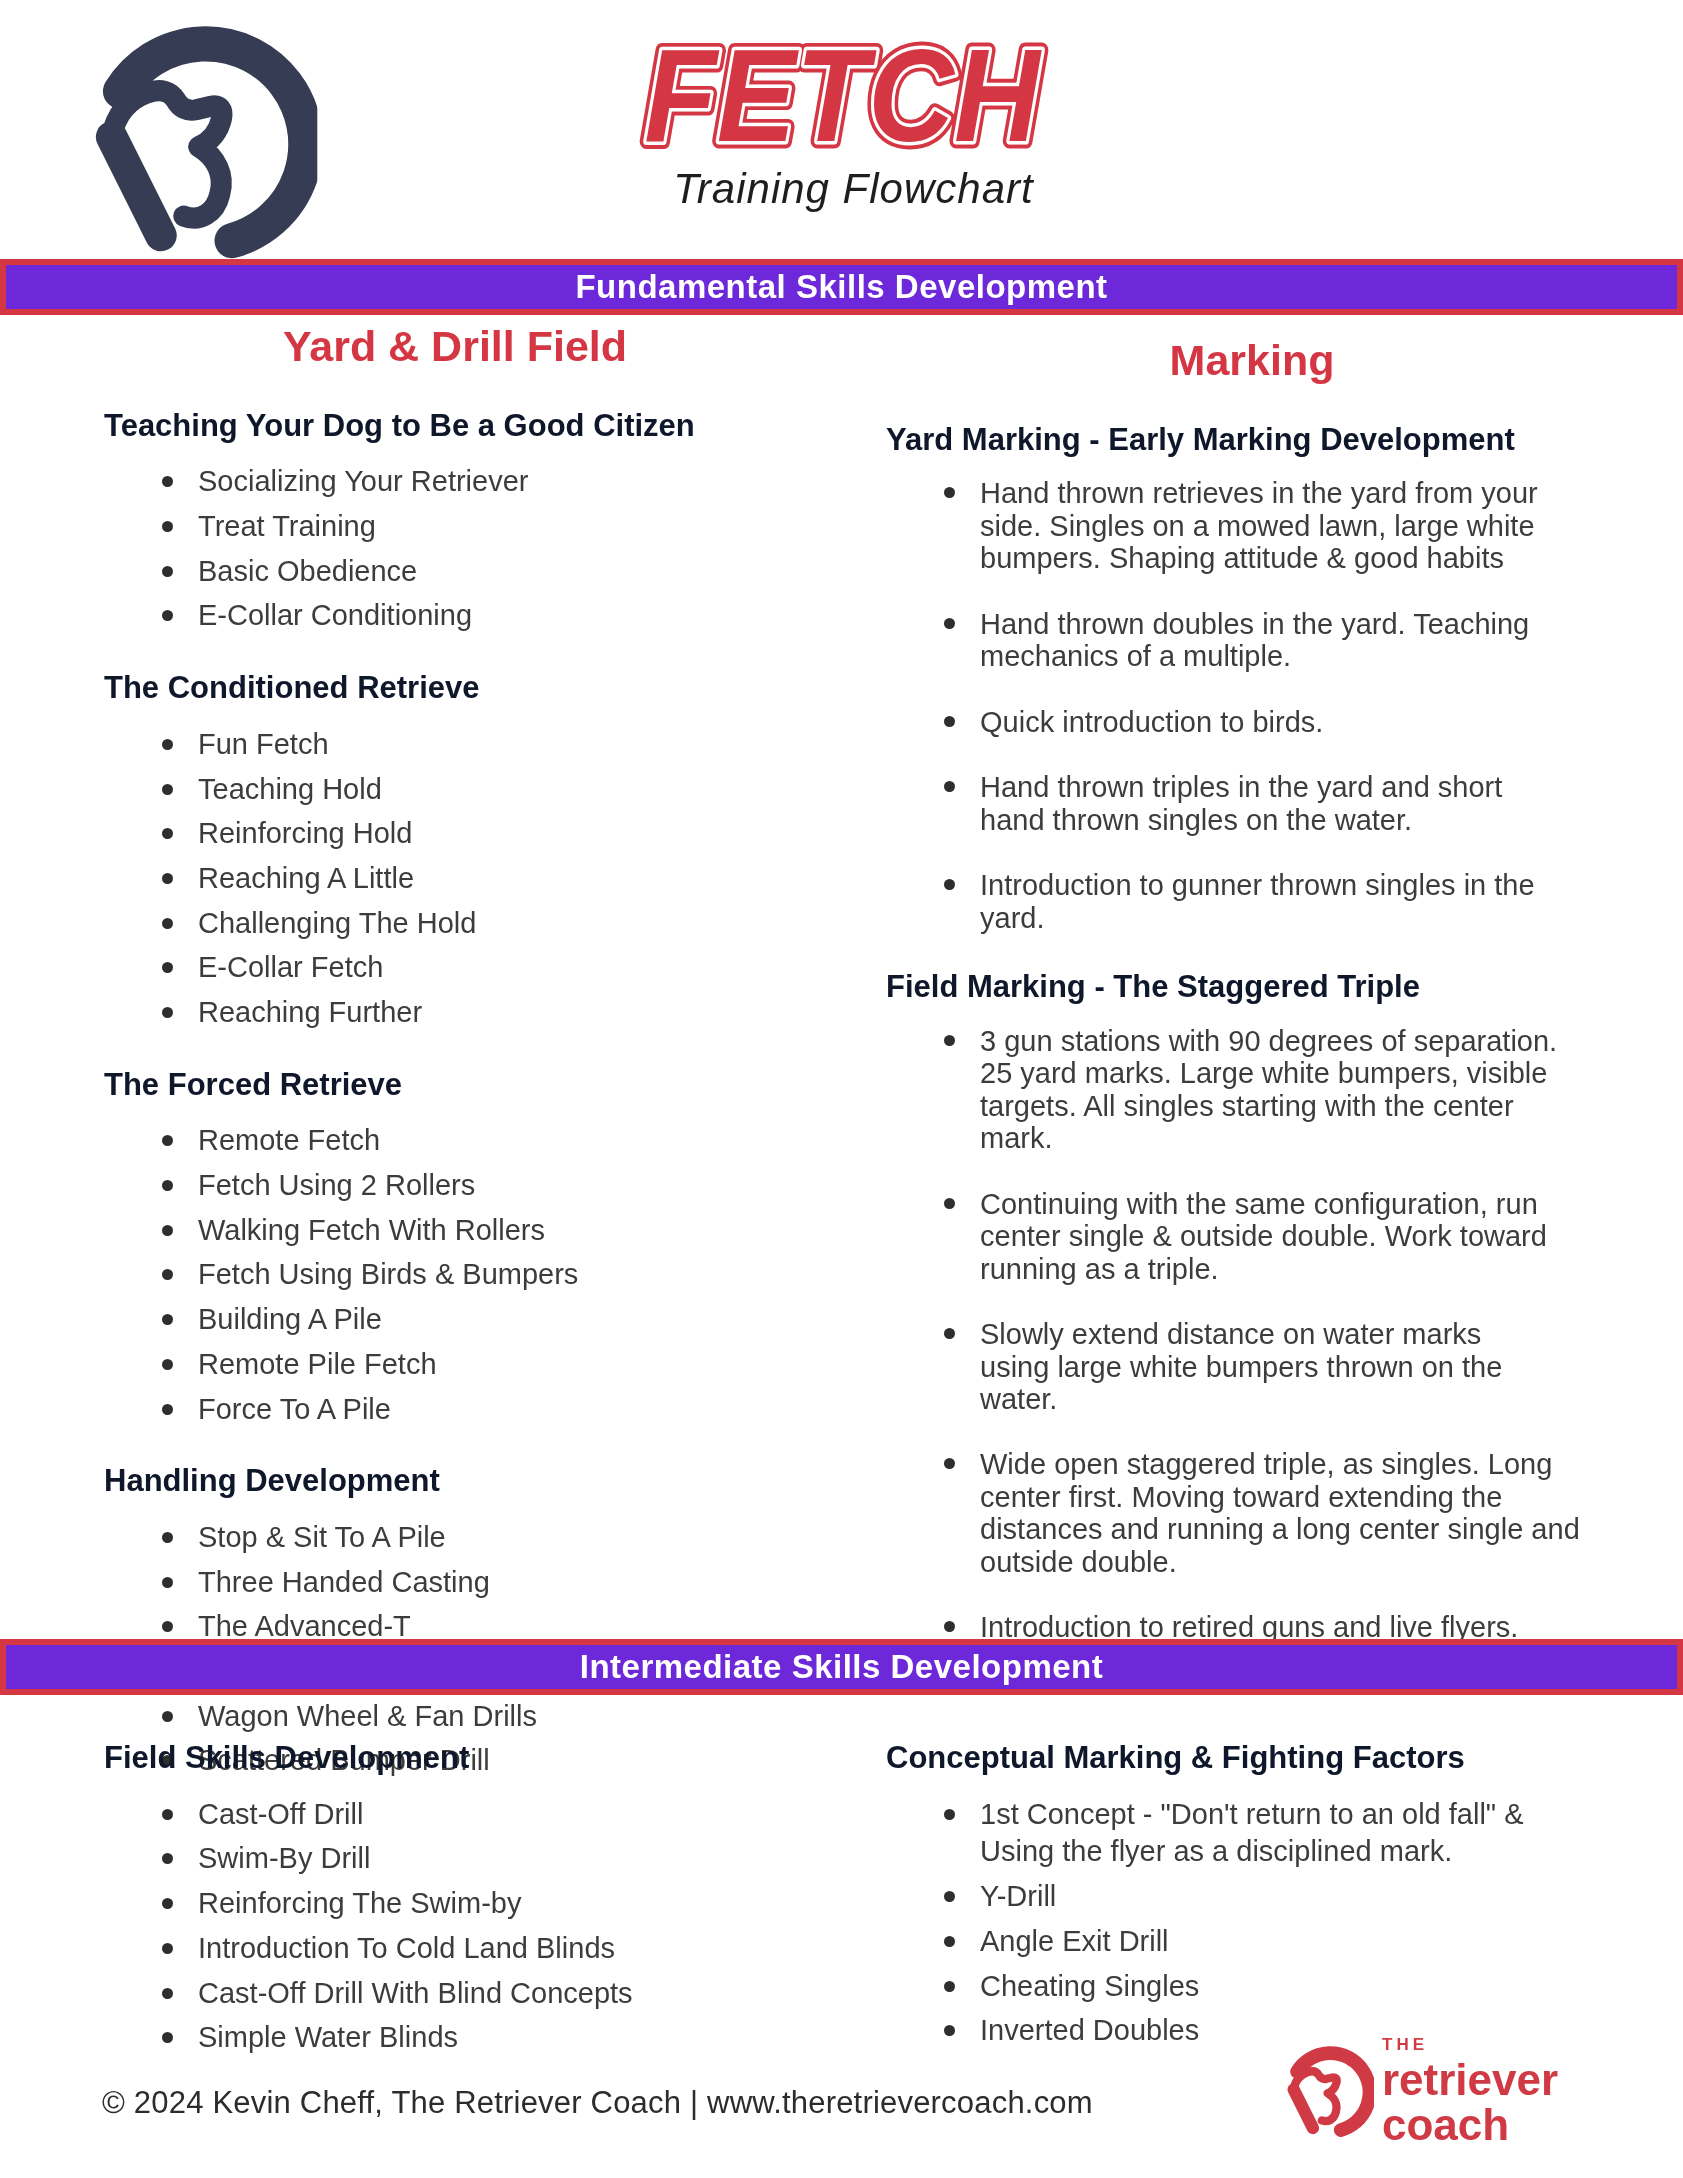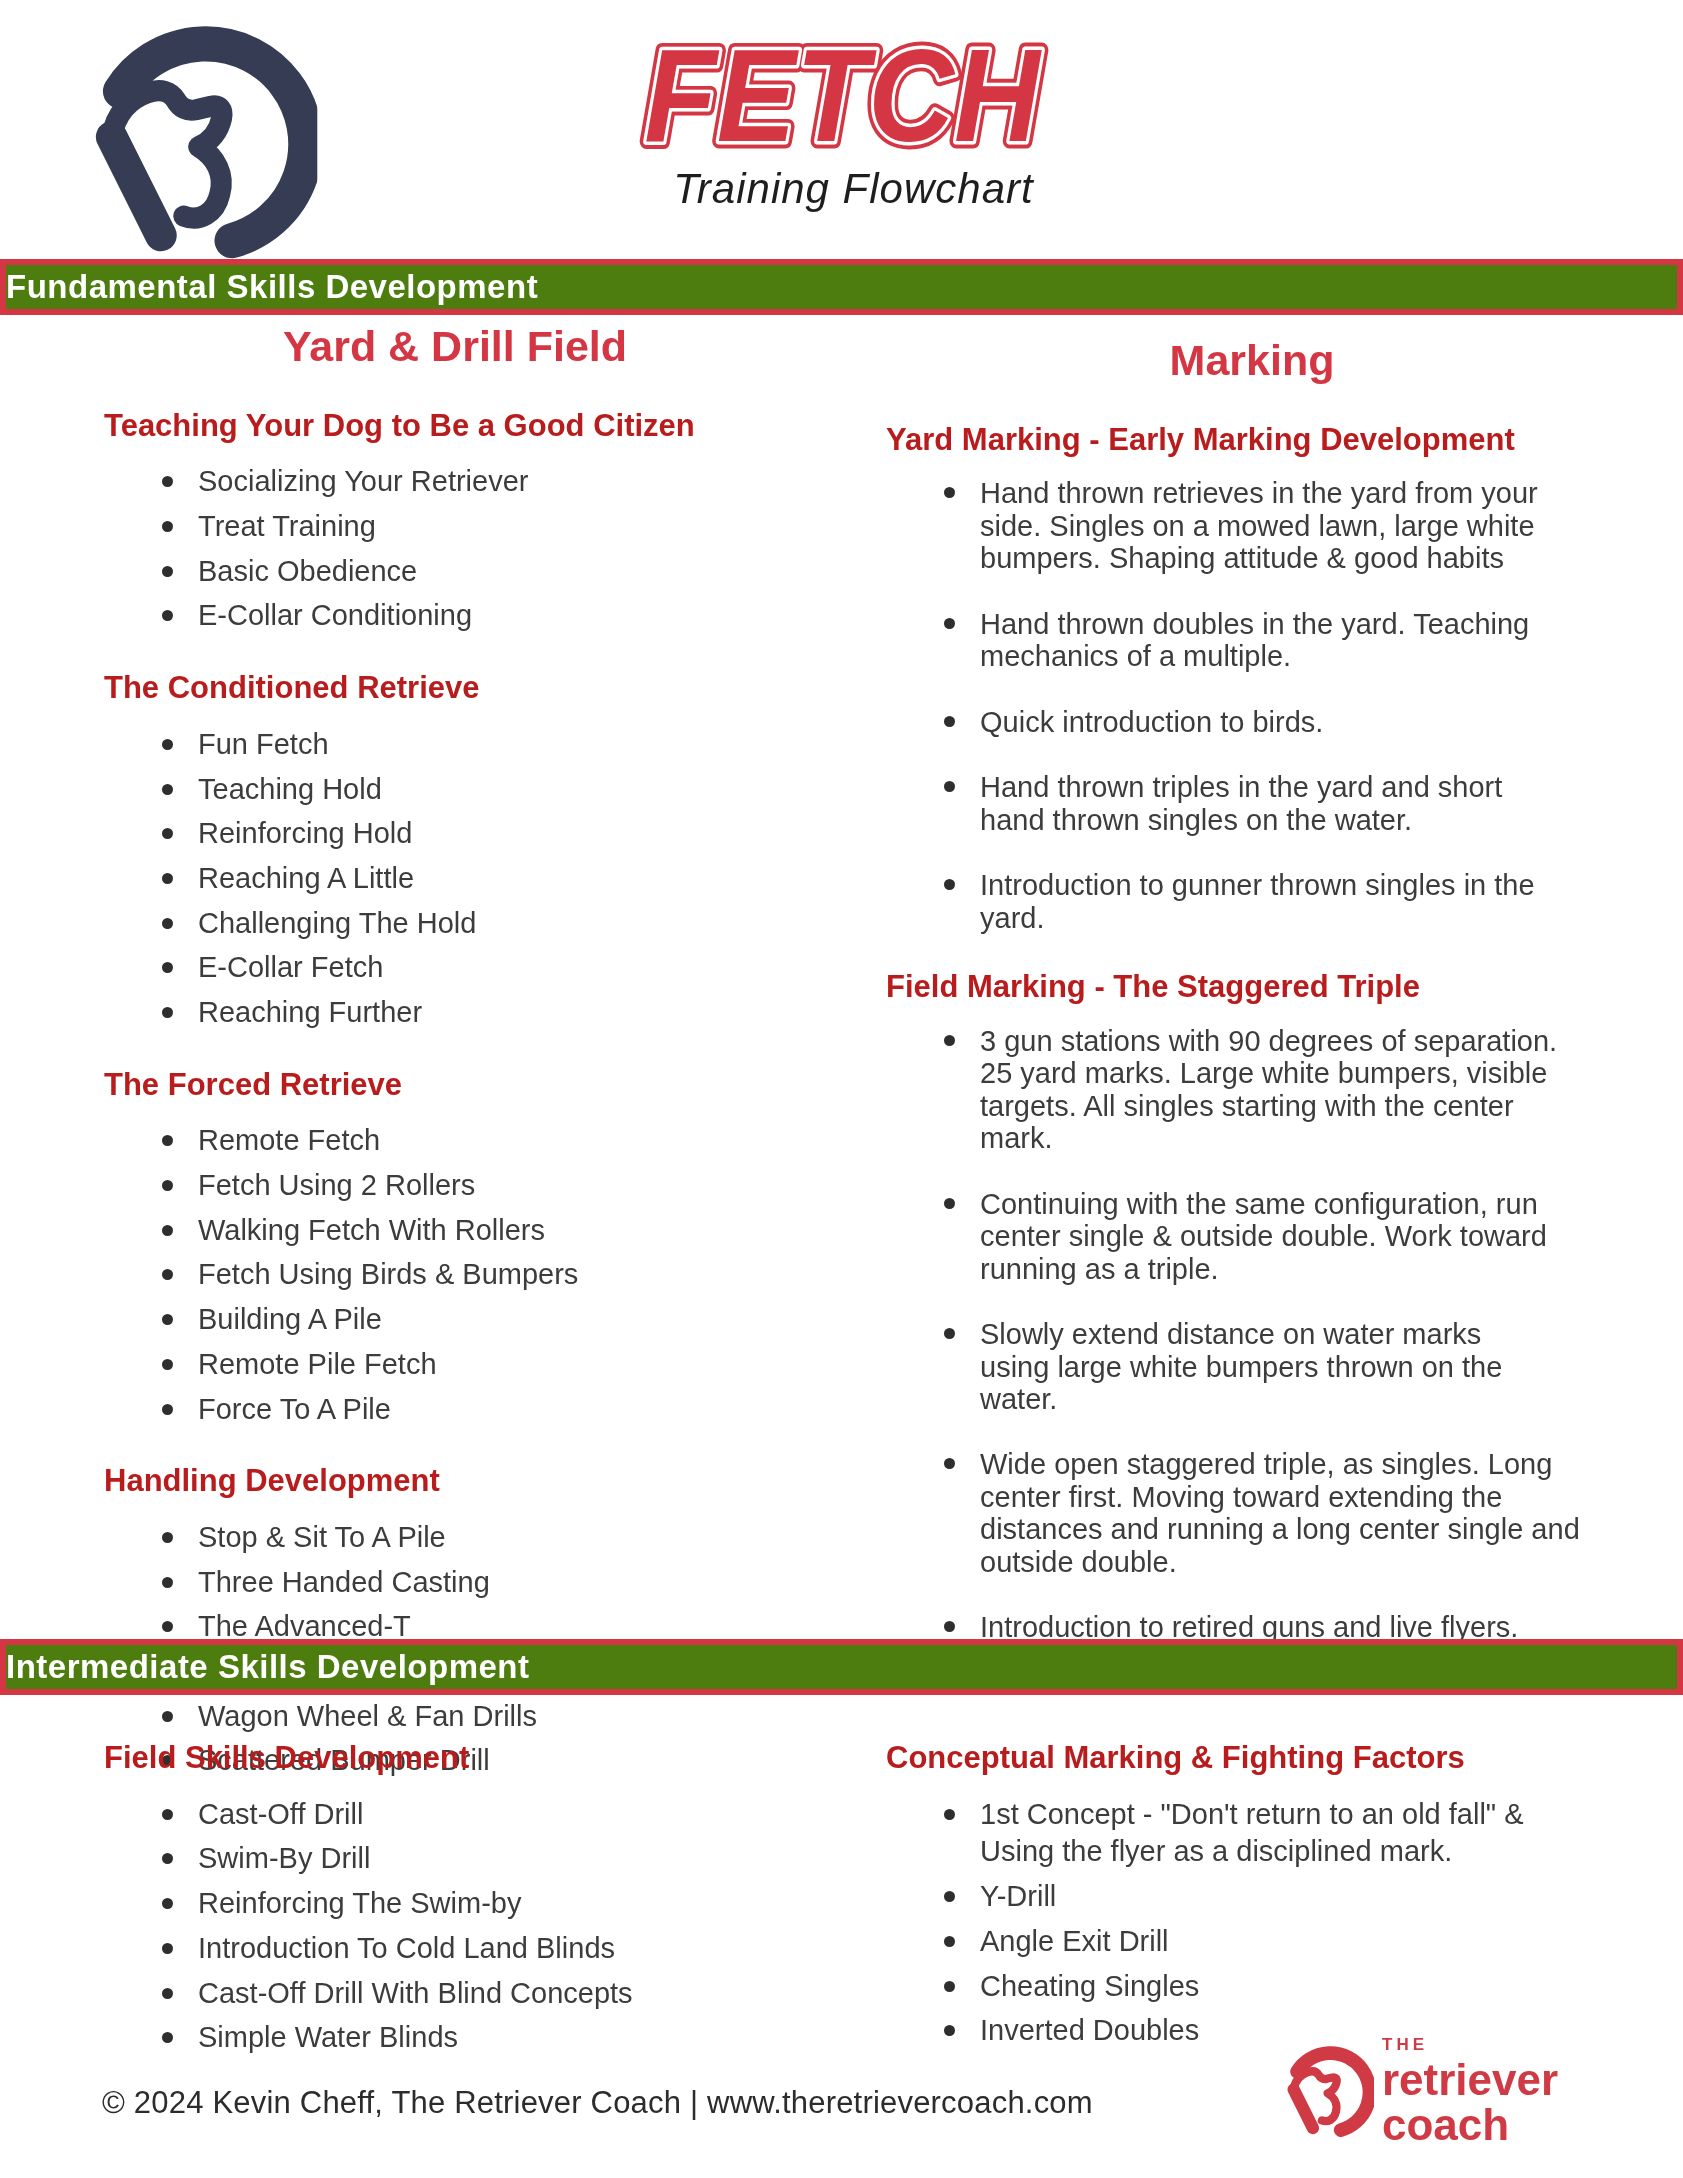--- a/index.html
+++ b/index.html
@@ -9,39 +9,39 @@
   }
   
   .dog-logo{position:absolute;left:51px;top:14px;width:269px;height:246px;color:#353c53;}
   .brand{position:absolute;left:0;right:0;top:20px;text-align:center;}
   .fetch-svg{display:block;margin:0 auto;}
   .subtitle{
     font-style:italic;font-size:42px;color:#1e1e1e;margin-top:4px;letter-spacing:1px;padding-left:24px;
   }
   
   .banner{
-    position:absolute;left:0;width:1683px;height:56px;background:#4d7c0f;
+    position:absolute;left:0;width:1683px;height:56px;background:#6d28d9;
     border:6px solid #d43743;box-sizing:border-box;
-    display:flex;align-items:center;justify-content:flex-start;
+    display:flex;align-items:center;justify-content:center;
     color:#ffffff;font-weight:bold;font-size:33px;letter-spacing:0.5px;
   }
   .banner-1{top:259px;}
   .banner-2{top:1639px;}
   
   .col{position:absolute;}
   .s1-left{left:74px;top:315px;width:762px;}
   .s1-right{left:856px;top:329px;width:792px;}
   .s2-left{left:74px;top:1725px;width:762px;}
   .s2-right{left:856px;top:1725px;width:797px;}
   .col-title{
     color:#d43743;font-weight:bold;font-size:43px;text-align:center;
     margin:6px 0 12px 0;line-height:1.2;
   }
   .group-heading{
-    font-weight:bold;font-size:31px;color:#b91c1c;
+    font-weight:bold;font-size:31px;color:#0f172a;
     padding-left:30px;margin:34px 0 18px 0;line-height:1.25;
   }
   .col .group-heading:first-child{margin-top:14px;}
   ul.list{list-style:none;margin:0;padding:0 0 0 124px;}
   ul.list li{
     position:relative;font-size:29px;line-height:1.3;color:#3c3c3c;
     margin-bottom:7px;white-space:pre-line;
   }
   ul.list li::before{
     content:"";position:absolute;left:-36px;top:13px;width:11px;height:11px;

